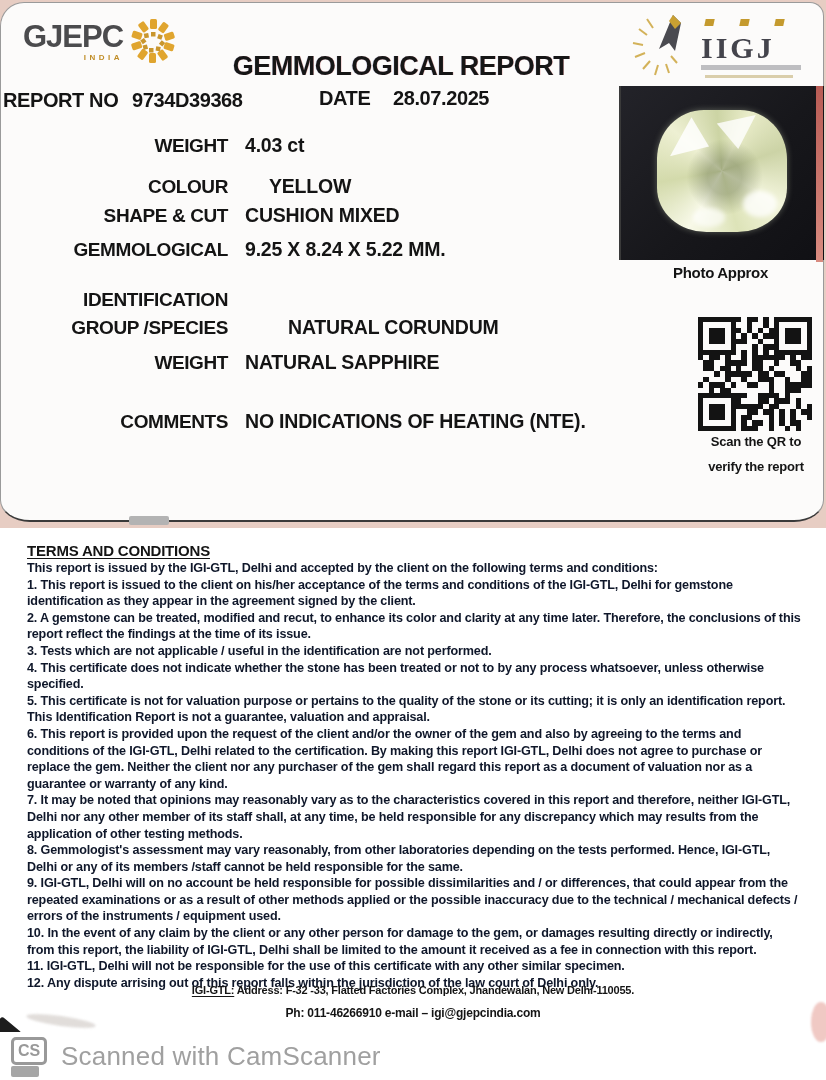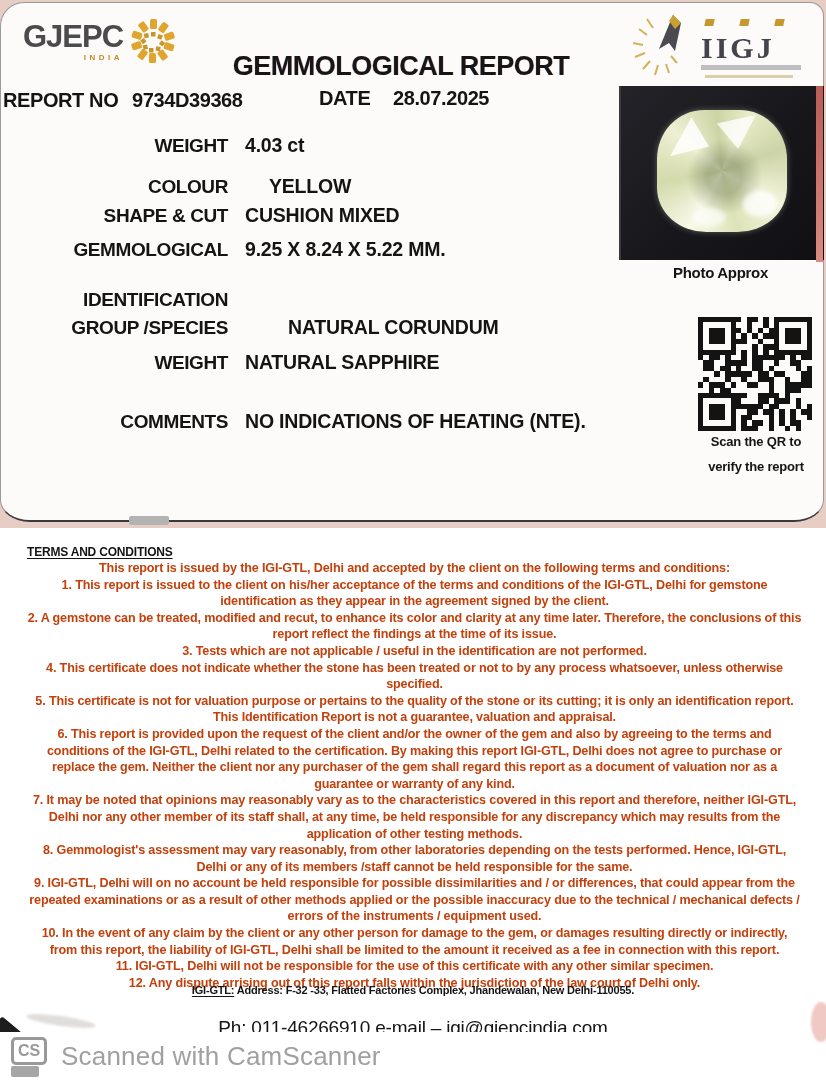--- a/index.html
+++ b/index.html
@@ -73,26 +73,26 @@
   .gem .blob1{position:absolute;right:8%;bottom:12%;width:26%;height:22%;background:rgba(255,255,255,.75);border-radius:50%;filter:blur(2px);}
   .gem .blob2{position:absolute;left:28%;bottom:4%;width:24%;height:16%;background:rgba(255,255,255,.6);border-radius:50%;filter:blur(2px);}
   .photo-caption{position:absolute;left:618px;top:261px;width:203px;text-align:center;font-size:15px;font-weight:800;letter-spacing:-0.3px;}
   
   .qr{position:absolute;left:697px;top:314px;width:114px;height:114px;}
   .qr-caption{position:absolute;width:150px;left:680px;text-align:center;font-size:13px;font-weight:600;letter-spacing:-0.2px;}
   
   .red-strip{position:absolute;right:0;top:83px;width:7px;height:176px;background:linear-gradient(#b95c55,#d98b80);}
   
   .terms{position:absolute;left:0;top:526px;width:826px;padding:16px 24px 0 27px;box-sizing:border-box;}
-  .terms-heading{font-size:12px;font-weight:800;letter-spacing:-0.2px;text-decoration:underline;text-underline-offset:2px;display:inline-block;margin-bottom:1px;}
-  .terms p{margin:0;font-size:12.6px;font-weight:600;line-height:16.6px;letter-spacing:-0.15px;color:#c2410c;text-align:center;}
+  .terms-heading{font-size:15px;font-weight:800;letter-spacing:-0.2px;text-decoration:underline;text-underline-offset:2px;display:inline-block;margin-bottom:1px;}
+  .terms p{margin:0;font-size:12.6px;font-weight:600;line-height:16.6px;letter-spacing:-0.15px;color:#0f172a;text-align:left;}
   .footer{position:absolute;left:0;top:984px;width:826px;text-align:center;}
   .footer .l1{font-size:11px;font-weight:700;letter-spacing:-0.2px;}
   .footer .l1 .lab{text-decoration:underline;text-underline-offset:2px;}
-  .footer .l2{font-size:19px;font-weight:400;letter-spacing:-0.2px;margin-top:21px;}
+  .footer .l2{font-size:12px;font-weight:700;letter-spacing:-0.2px;margin-top:10px;}
   
   .cam{position:absolute;left:0;bottom:0;width:722px;height:48px;background:#ffffff;display:flex;align-items:center;}
   .cs-logo{margin-left:9px;width:40px;height:42px;position:relative;flex:none;}
   .cs-box{position:absolute;left:2px;top:2px;width:30px;height:22px;border:3px solid #999;border-radius:5px;
     display:flex;align-items:center;justify-content:center;font-size:16px;font-weight:700;color:#999;background:#fff;}
   .cs-base{position:absolute;left:2px;top:31px;width:28px;height:11px;background:#a6a6a6;border-radius:2px;}
   .cam-label{margin-left:12px;font-size:26px;color:#a0a0a0;letter-spacing:0.2px;}
   
   .artifact-dark{position:absolute;left:-8px;top:1022px;width:26px;height:22px;background:#1d1d1d;transform:rotate(40deg);border-radius:3px;}
   .artifact-smudge{position:absolute;left:26px;top:1016px;width:70px;height:10px;background:#c9c2bd;opacity:.55;transform:rotate(8deg);border-radius:50%;filter:blur(1px);}

